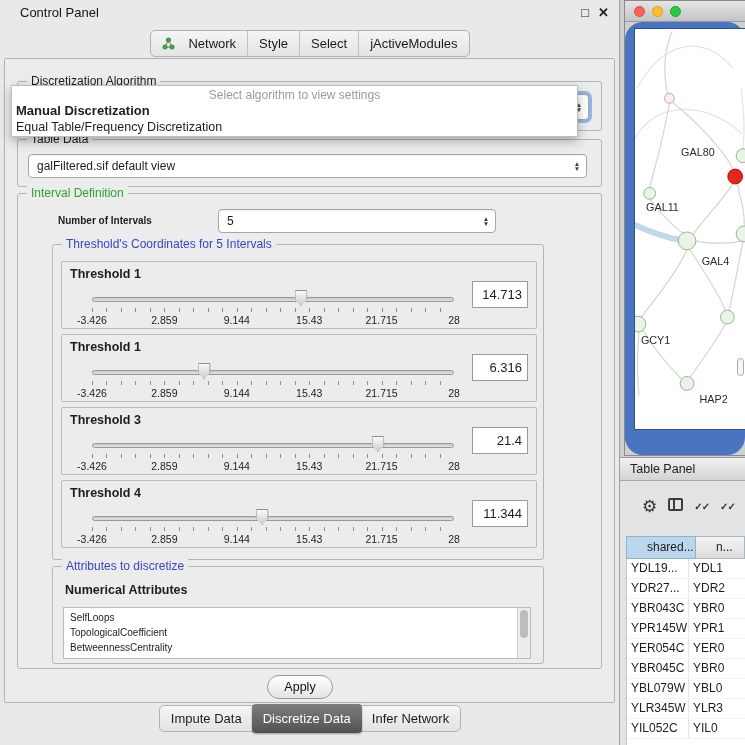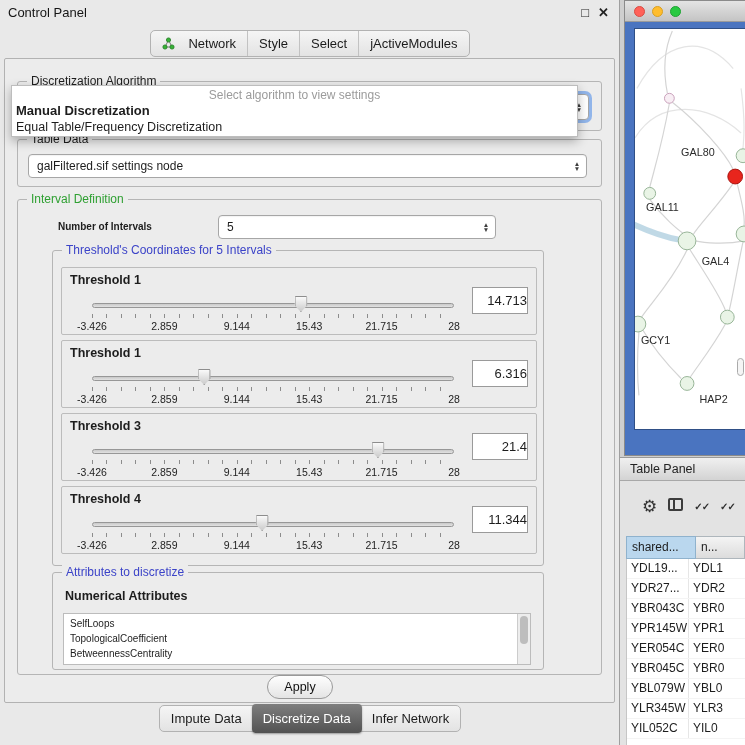--- a/index.html
+++ b/index.html
@@ -1,63 +1,63 @@
 <!DOCTYPE html>
 <html style="--group-title-green: #2fa032; --group-title-blue: #3b43c8; --mac-red: #ff6159; --mac-yellow: #ffbd2e; --mac-green: #28c941; --window-frame-blue: #4a74c0; --node-fill: #e9f4e6; --node-red: #e8251d; --header-selected-blue: #bad7ee;"><head>
 <meta charset="utf-8">
 <style>
   * { box-sizing: border-box; margin:0; padding:0; }
   html,body { width:745px; height:745px; }
   body { font-family:"Liberation Sans", sans-serif; background:#cfcfcf; position:relative; overflow:hidden; color:#1d1d1d; }
 
   
   .control-panel { position:absolute; left:0; top:0; width:620px; height:745px; background:#e9e9e9; border-right:1px solid #9f9f9f; }
-  .cp-titlebar { height:26px; line-height:26px; padding-left:8px; font-size:13px; color:#151515; }
+  .cp-titlebar { height:26px; line-height:26px; padding-left:20px; font-size:13px; color:#151515; }
   .cp-winbtns { position:absolute; right:10px; top:0; height:26px; display:flex; align-items:center; gap:9px; font-size:13px; color:#222; }
   .cp-winbtns span { cursor:default; }
 
   .top-tabs { position:absolute; left:0; top:30px; width:620px; display:flex; justify-content:center; }
   .bottom-tabs { position:absolute; left:0; top:705px; width:620px; display:flex; justify-content:center; }
   .seg { display:inline-flex; background:linear-gradient(#f5f5f5,#e3e3e3); border:1px solid #b2b2b2; border-radius:5px; align-items:stretch; }
   .seg-item { display:flex; align-items:center; gap:13px; padding:0 11px; height:25px; font-size:13px; color:#1b1b1b; background:transparent; border:none; border-left:1px solid #c2c2c2; font-family:inherit; cursor:default; }
   .seg-item:first-child { border-left:none; }
   .seg-item.selected { background:linear-gradient(#7e7e7e,#525252); color:#fff; border-radius:4px; margin:-2px -1px; height:29px; border-left:none; box-shadow:0 1px 2px rgba(0,0,0,.35); position:relative; z-index:2; }
   .seg-item.selected + .seg-item { border-left:none; }
 
   .cp-body { position:absolute; left:4px; top:58px; width:611px; height:645px; background:#ececec; border:1px solid #b2b2b2; border-radius:2px; }
 
   .group { position:absolute; border:1px solid #b5b5b5; border-radius:3px; }
   .group-title { position:absolute; top:-8px; left:9px; background:#ececec; padding:0 4px; font-size:12px; white-space:nowrap; }
   .t-green { color:var(--group-title-green,#2fa032); }
   .t-blue  { color:var(--group-title-blue,#3b43c8); }
 
   .alg-group { left:12px; top:22px; width:585px; height:50px; }
   .td-group  { left:12px; top:80px; width:585px; height:48px; }
-  .interval-group { left:12px; top:134px; width:585px; height:476px;margin-top:6px; }
+  .interval-group { left:12px; top:134px; width:585px; height:476px; }
   .thr-group { left:34px; top:50px; width:492px; height:316px; }
   .attr-group { left:34px; top:372px; width:492px; height:98px; }
 
   .combo { position:absolute; background:#fff; border:1px solid #a6a6a6; border-radius:4px; display:flex; align-items:center; box-shadow:inset 0 1px 1px rgba(0,0,0,.05); }
   .cb-text { flex:1; font-size:12px; padding-left:8px; white-space:nowrap; overflow:hidden; }
   .cb-arrows { width:18px; display:flex; flex-direction:column; align-items:center; justify-content:center; font-size:6.5px; line-height:5px; color:#3e3e3e; }
   .focus-ring { box-shadow:0 0 0 3px rgba(97,152,233,.65); }
   .alg-combo { left:12px; right:12px; top:12px; height:26px; }
   .td-combo  { left:10px; right:14px; top:14px; height:24px; }
   .num-combo { left:200px; top:15px; width:278px; height:24px; }
 
   .dropdown { position:absolute; left:6px; top:26px; width:567px; height:52px; background:#fff; border:1px solid #bdbdbd; box-shadow:0 4px 10px rgba(0,0,0,.3); z-index:10; }
   .dd-hint { text-align:center; color:#9b9b9b; font-size:12px; height:16px; padding-top:2px; }
   .dd-opt { font-size:12.5px; padding:1px 4px; white-space:nowrap; }
   .dd-opt.bold { font-weight:bold; font-size:13px; }
 
   .num-label { position:absolute; left:40px; top:21px; font-weight:bold; font-size:10px; }
 
   .thr-box { position:absolute; left:8px; width:476px; height:68px; border:1px solid #bcbcbc; border-radius:2px; }
   .thr-label { position:absolute; left:8px; top:5px; font-weight:bold; font-size:12.5px; }
-  .val-box { position:absolute; right:8px; top:19px; width:56px; height:27px; background:#fff; border:1px solid #9a9a9a; font-size:13px; line-height:25px; text-align:right; }
+  .val-box { position:absolute; right:8px; top:19px; width:56px; height:27px; background:#fff; border:1px solid #9a9a9a; font-size:13px; line-height:25px; text-align:right; padding-right:5px; }
   .slider { position:absolute; left:30px; top:26px; width:362px; height:40px; }
   .track { position:absolute; left:0; right:0; top:9px; height:5px; background:linear-gradient(#c9c9c9,#e2e2e2); border:1px solid #979797; border-radius:3px; }
   .thumb { position:absolute; top:2px; width:13px; height:16px; transform:translateX(-50%);
            background:linear-gradient(#fdfdfd,#c9c9c9); clip-path:polygon(8% 0,92% 0,100% 10%,100% 58%,50% 100%,0 58%,0 10%);
            box-shadow:inset 0 0 0 1px #8d8d8d; }
   .ticks { position:absolute; left:0; right:0; top:20px; height:4px;
            background-image:repeating-linear-gradient(90deg,#8c8c8c 0 1px,transparent 1px 14.48px); }
   .scale-row { position:absolute; left:0; right:0; top:26px; height:12px; }
   .scale-label { position:absolute; transform:translateX(-50%); font-size:10.5px; color:#222; white-space:nowrap; }
 
@@ -72,42 +72,42 @@
   .net-ico svg { display:block; }
 
   
   .right-col { position:absolute; left:620px; top:0; width:125px; height:745px; background:#cfcfcf; }
   .net-window { position:absolute; left:4px; top:0; width:121px; height:456px; border:1px solid #8a8a8a; border-right:none; }
   .mac-bar { position:absolute; left:0; top:0; right:0; height:21px; background:linear-gradient(#e4e4e4,#c4c4c4); border-bottom:1px solid #9a9a9a; display:flex; align-items:center; gap:7px; padding-left:9px; }
   .light { width:11px; height:11px; border-radius:50%; display:inline-block; }
   .light.red { background:var(--mac-red,#ff6159); border:1px solid #d94c43; }
   .light.yellow { background:var(--mac-yellow,#ffbd2e); border:1px solid #d9a022; }
   .light.green { background:var(--mac-green,#28c941); border:1px solid #1fa334; }
-  .net-frame { position:absolute; left:0; top:21px; right:0; bottom:0; background:var(--window-frame-blue,#4a74c0); }
+  .net-frame { position:absolute; left:0; top:21px; right:0; bottom:0; background:var(--window-frame-blue,#4a74c0);border-radius:18px; }
   .net-canvas { position:absolute; left:9px; top:6px; right:0; bottom:25px; background:#fff; border:1px solid #2f4f86; border-right:none; overflow:hidden; }
   .net-canvas svg { width:100%; height:100%; display:block; }
   .edge { fill:none; stroke:#d4d4d4; stroke-width:1.2; }
   .edge.faint { stroke:#e4e4e4; }
   .edge.thick { stroke:#b5d2e2; stroke-width:6; opacity:.85; }
   .n-green { fill:var(--node-fill,#e9f4e6); stroke:#96b496; stroke-width:1; }
   .n-red { fill:var(--node-red,#e8251d); stroke:#a81410; stroke-width:1; }
   .n-pink { fill:#f8eef4; stroke:#c8a0ba; stroke-width:1; }
   .nl { font-family:"Liberation Sans",sans-serif; font-size:11px; fill:#2b2b2b; text-anchor:middle; }
   .canvas-scrollbar { position:absolute; right:1px; top:329px; width:7px; height:18px; background:#f5f5f5; border:1px solid #aaa; border-radius:4px; }
 
   .tp-titlebar { position:absolute; left:0; top:457px; width:125px; height:24px; background:linear-gradient(#f0f0f0,#d3d3d3); border-top:1px solid #9a9a9a; border-bottom:1px solid #a8a8a8; font-size:12.5px; line-height:22px; padding-left:10px; color:#222; }
   .tp-body { position:absolute; left:0; top:481px; right:0; bottom:0; background:#e3e3e3; }
   .tp-toolbar { height:50px; display:flex; align-items:center; gap:11px; padding-left:22px; }
   .tb-ico { color:#333; cursor:default; }
   .tb-ico.gear { font-size:17px; }
   .c-box { display:inline-block; width:15px; height:13px; border:2px solid #3c3c3c; border-radius:2px; position:relative; }
   .c-div { position:absolute; left:3px; top:0; bottom:0; width:0; border-left:2px solid #3c3c3c; }
   .tb-ico.checks { font-size:10px; font-weight:bold; letter-spacing:-1px; color:#2e2e2e; }
   .tp-header { position:absolute; left:6px; right:0; top:55px; height:23px; display:flex; }
-  .tp-th { font-size:12px; line-height:21px; padding-left:5px; border:1px solid #aeb6bc; overflow:hidden; white-space:nowrap; }
+  .tp-th { font-size:12px; line-height:21px; padding-left:20px; border:1px solid #aeb6bc; overflow:hidden; white-space:nowrap; }
   .tp-th.first { width:70px; flex:none; background:var(--header-selected-blue,#bad7ee); border-color:#8fb2cd; }
   .tp-th:not(.first) { flex:1; background:linear-gradient(#f4f4f4,#dcdcdc); border-left:none; }
   .tp-rows { position:absolute; left:6px; right:0; top:78px; bottom:0; background:#fff; border-left:1px solid #c6c6c6; overflow:hidden; }
   .tp-row { display:flex; height:20px; border-bottom:1px solid #f4f4f4; }
   .tp-cell { font-size:12px; line-height:19px; padding-left:4px; overflow:hidden; white-space:nowrap; }
   .tp-cell.first { width:62px; flex:none; border-right:1px solid #e6e6e6; }
   .tp-cell:not(.first) { flex:1; }
 </style>
 </head>
 <body>
@@ -161,21 +161,21 @@
 
     <div class="dropdown">
       <div class="dd-hint">Select algorithm to view settings</div>
       <div class="dd-opt bold">Manual Discretization</div>
       <div class="dd-opt">Equal Table/Frequency Discretization</div>
     </div>
 
     <div class="group td-group">
       <span class="group-title">Table Data</span>
       <div class="combo td-combo">
-        <span class="cb-text">galFiltered.sif settings node</span>
+        <span class="cb-text">galFiltered.sif default view</span>
         <span class="cb-arrows">
           <span>▲</span>
             <span>▼</span>
         </span>
       </div>
     </div>
 
     <div class="group interval-group">
       <span class="group-title t-green">Interval Definition</span>
 

